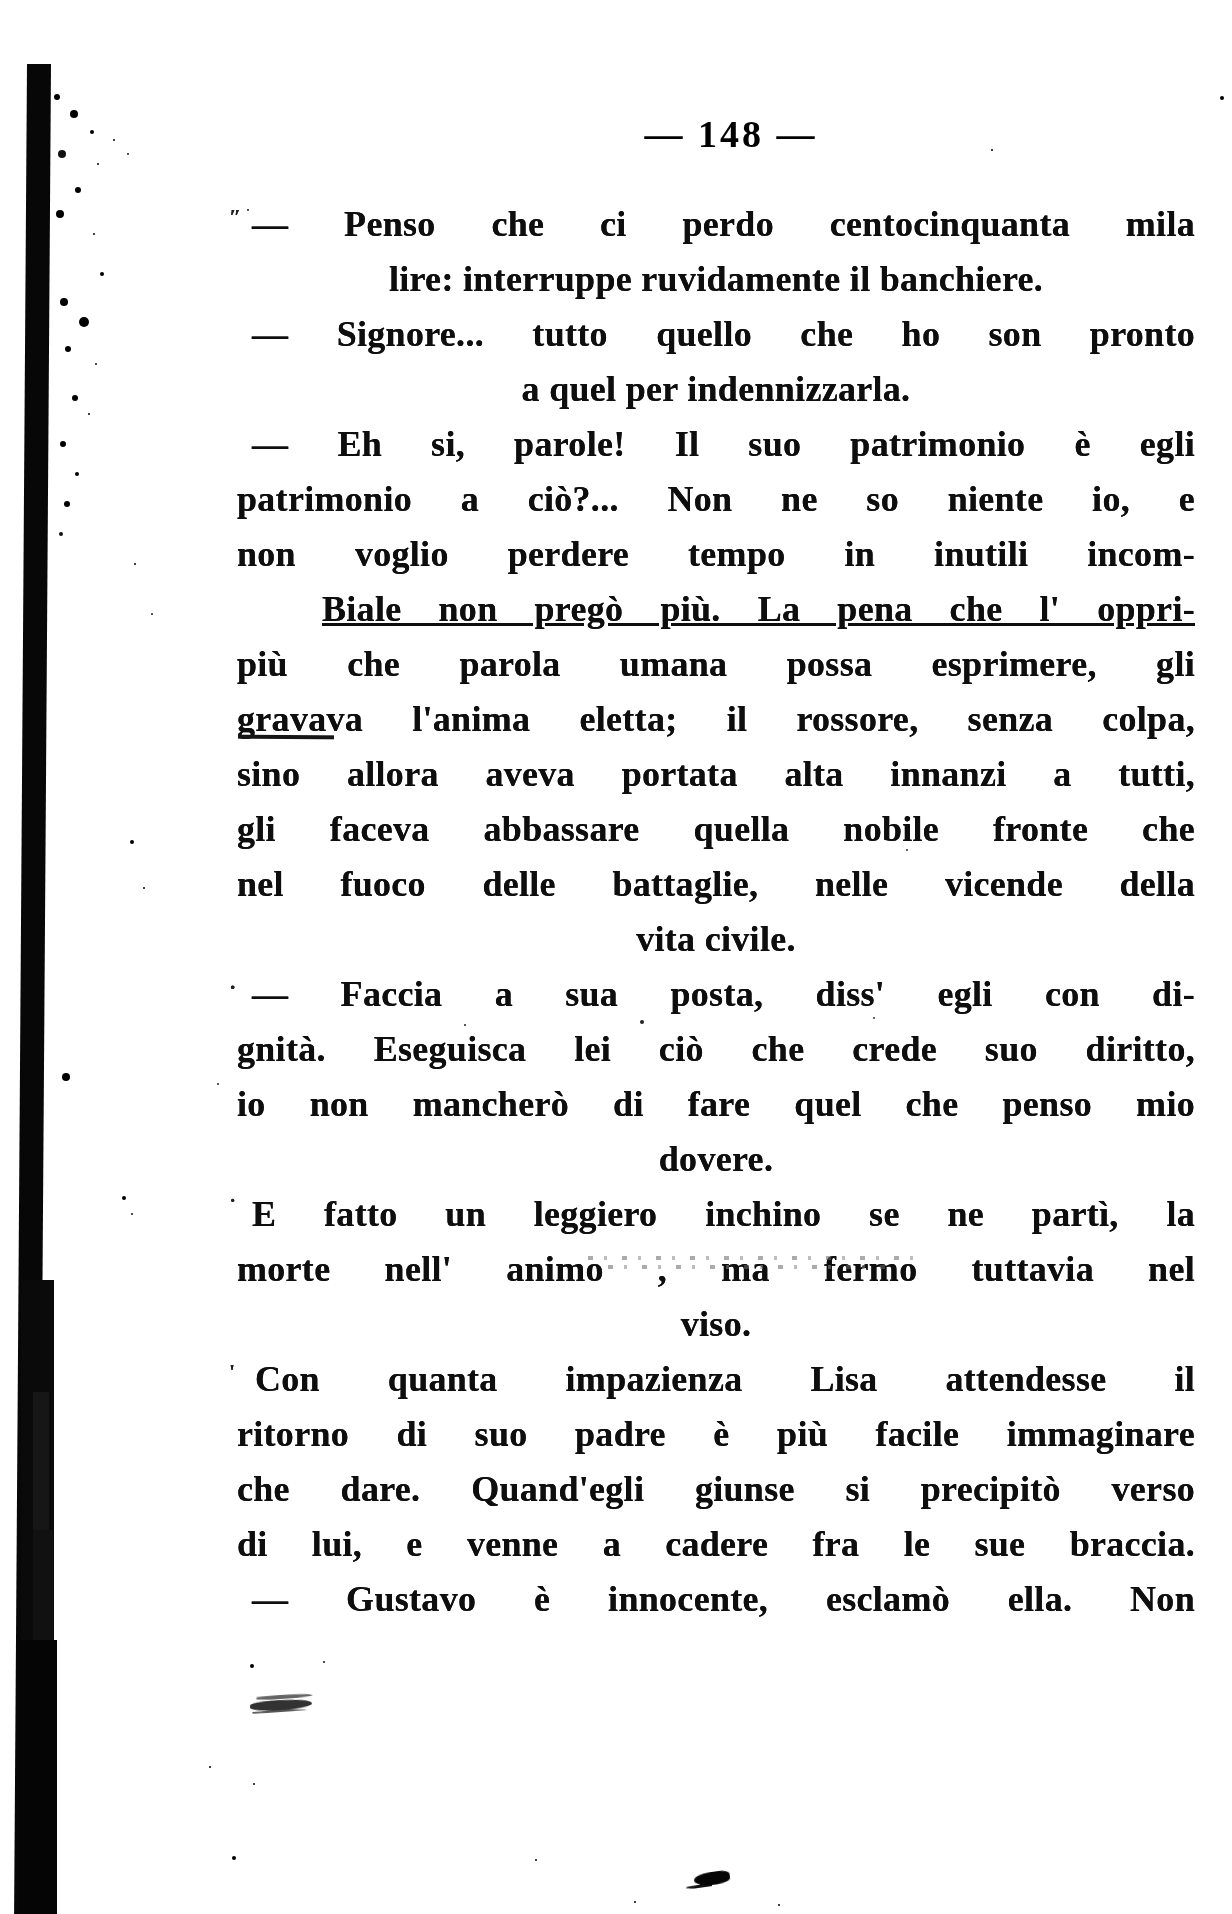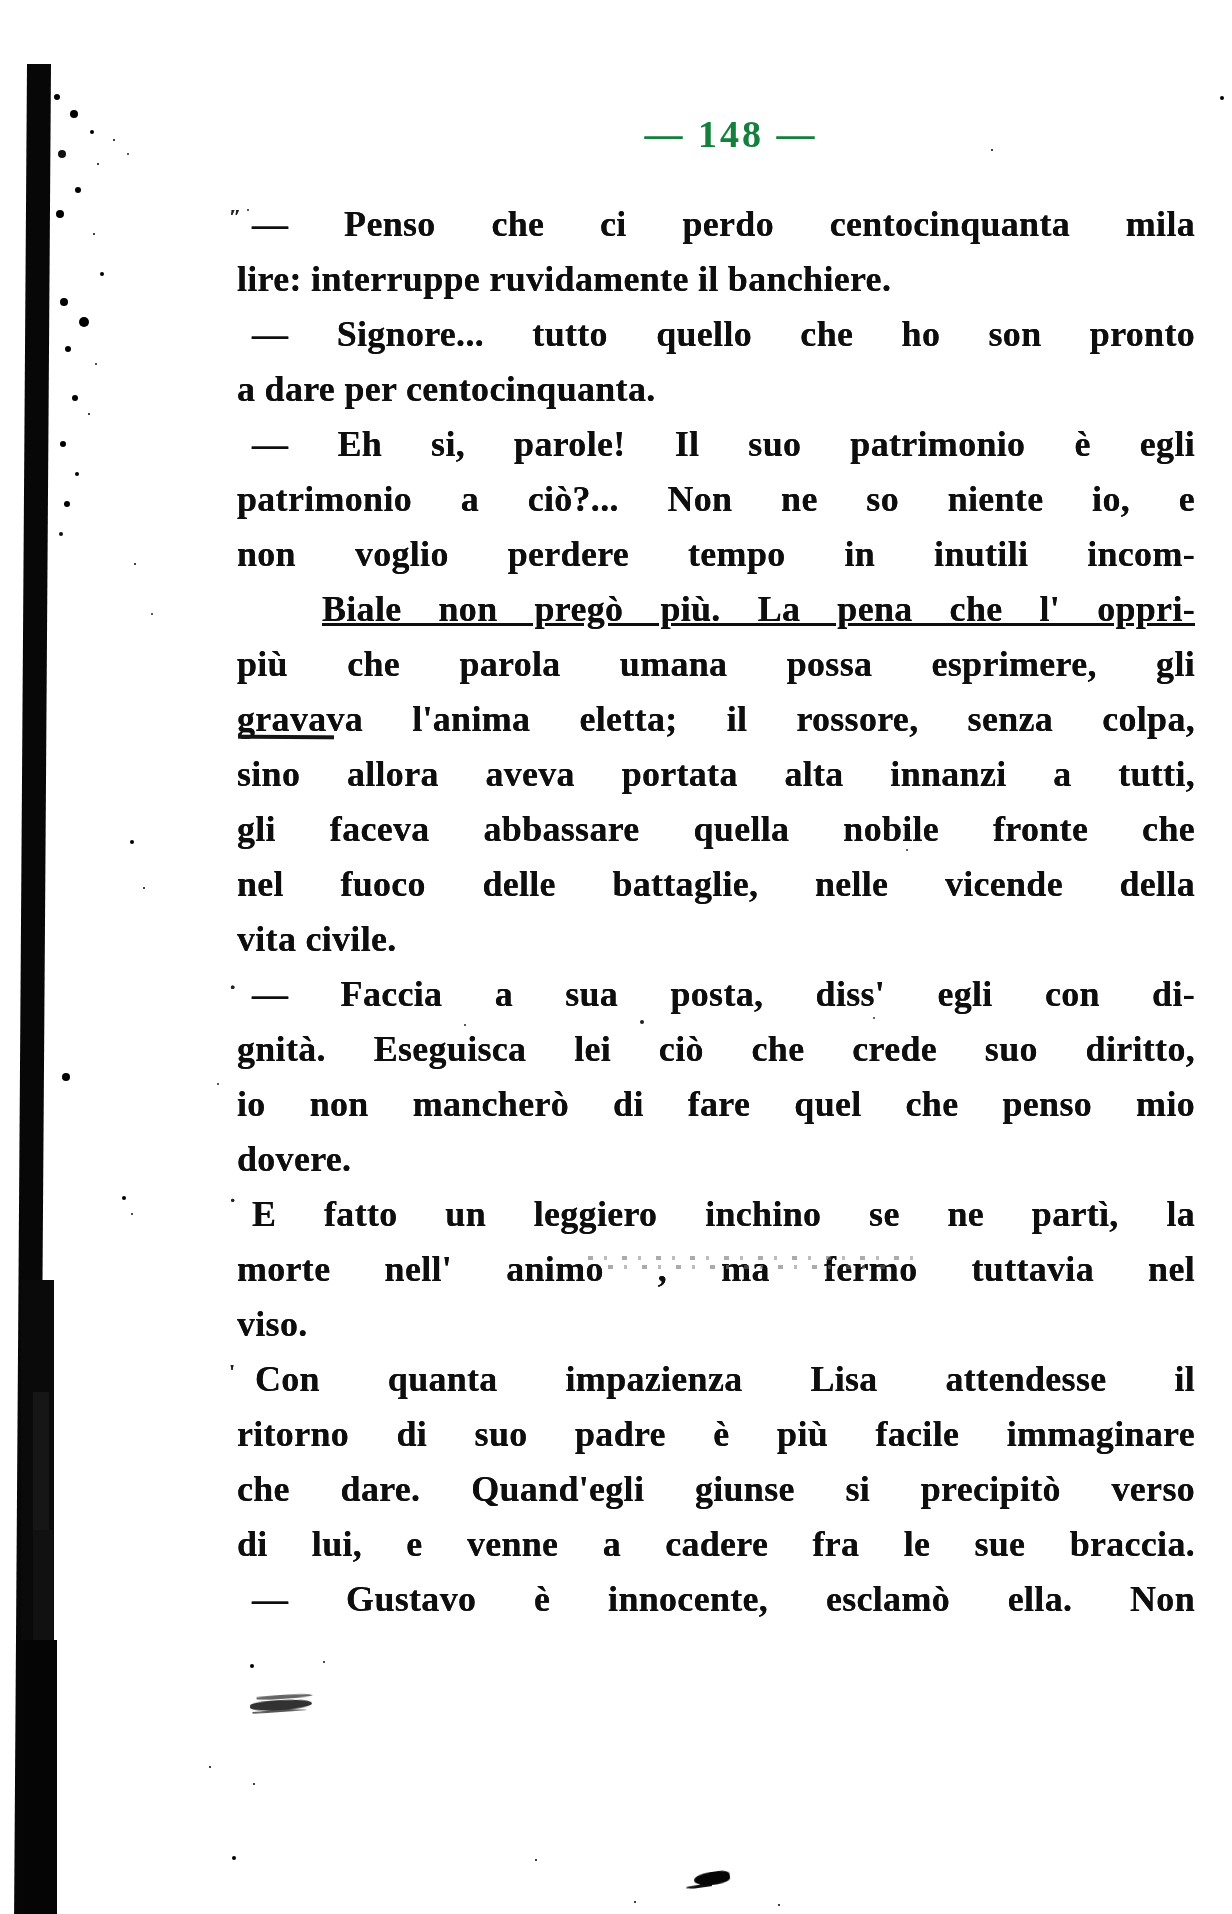--- a/index.html
+++ b/index.html
@@ -24,42 +24,42 @@
     color:#0e0e0e;
     filter:blur(0.35px);
     text-shadow:0 0 0.6px rgba(0,0,0,.85);
     letter-spacing:0.3px;
   }
   .line{
     position:relative;
     height:55px;
     line-height:55px;
     white-space:normal;
-    text-align:left;
+    text-align:center;
   }
   .line.just{
     text-align:justify;
     text-align-last:justify;
   }
   .prefix{
     position:absolute;
     left:-8px;top:-8px;
     font-size:22px;
     font-weight:700;
     color:#222;
     letter-spacing:0;
   }
   
   .pagenum{
     position:absolute;
     left:600px;top:112px;width:262px;
     text-align:center;
     font-weight:700;
     font-size:38px;
-    color:#15803d;
+    color:#000000;
     filter:blur(0.3px);
     letter-spacing:3px;
   }
   
   .bind-bar{
     position:absolute;
     left:27px;top:64px;width:24px;height:1850px;
     background:#070707;
     transform:skewX(-0.4deg);
     transform-origin:top left;
@@ -146,21 +146,21 @@
   <div class="bind-bar-lower"></div>
   <div class="bind-bar-foot"></div>
   <div class="speckles"></div>
 
   <div class="pagenum">— 148 —</div>
 
   <div class="textcol">
       <div class="line just" style="padding-left: 15px;"><span class="prefix">ʺ</span><span>— Penso che ci perdo centocinquanta mila</span></div>
       <div class="line"><span>lire: interruppe ruvidamente il banchiere.</span></div>
       <div class="line just" style="padding-left: 15px;"><span>— Signore... tutto quello che ho son pronto</span></div>
-      <div class="line"><span>a dare per centocinquanta.</span></div>
+      <div class="line"><span>a quel per indennizzarla.</span></div>
       <div class="line just" style="padding-left: 15px;"><span>— Eh si, parole! Il suo patrimonio è egli</span></div>
       <div class="line just"><span>patrimonio a ciò?... Non ne so niente io, e</span></div>
       <div class="line just"><span>non voglio perdere tempo in inutili incom-</span></div>
       <div class="line just" style="padding-left: 85px; text-decoration: underline;"><span>Biale non pregò più. La pena che l' oppri-</span></div>
       <div class="line just"><span>più che parola umana possa esprimere, gli</span></div>
       <div class="line just"><span>gravava l'anima eletta; il rossore, senza colpa,</span></div>
       <div class="line just"><span>sino allora aveva portata alta innanzi a tutti,</span></div>
       <div class="line just"><span>gli faceva abbassare quella nobile fronte che</span></div>
       <div class="line just"><span>nel fuoco delle battaglie, nelle vicende della</span></div>
       <div class="line"><span>vita civile.</span></div>

